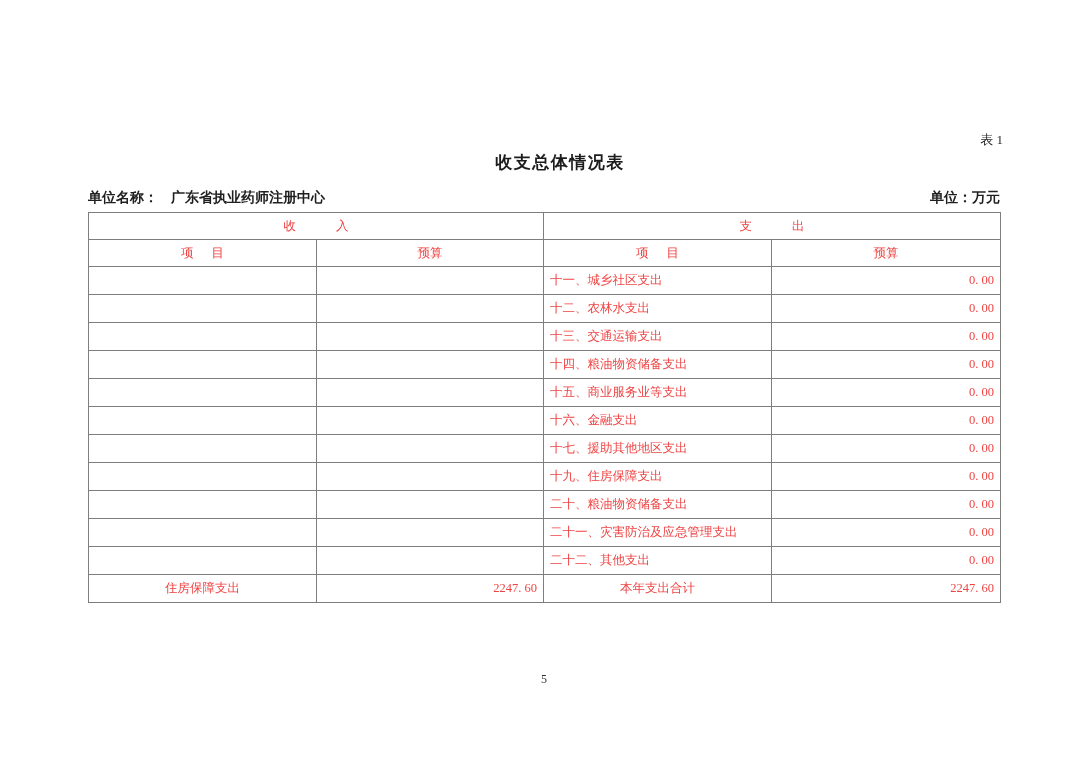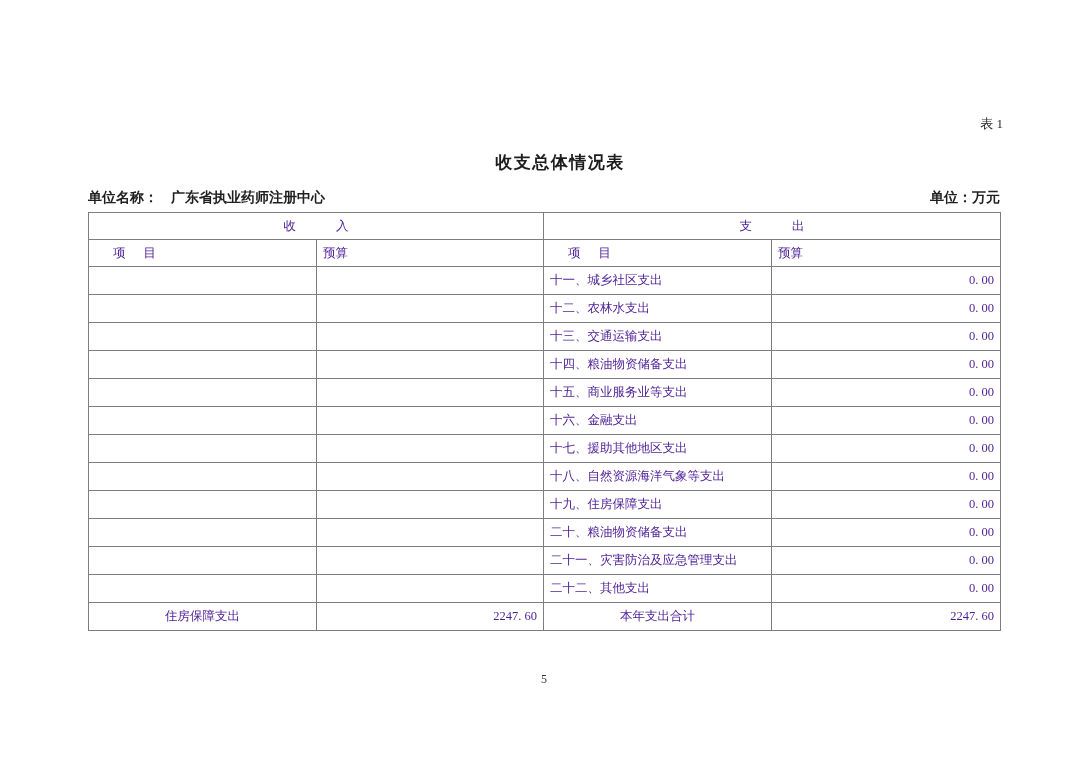--- a/index.html
+++ b/index.html
@@ -7,50 +7,50 @@
   body {
     width: 1088px; height: 769px;
     font-family: "Liberation Serif", "DejaVu Serif", serif;
     color: #262626;
     position: relative;
     overflow: hidden;
   }
   .page { position: relative; width: 1088px; height: 769px; background: #ffffff; }
 
   .table-tag {
-    position: absolute; top: 115px; right: 85px;
+    position: absolute; top: 131px; right: 85px;
     font-size: 13px; color: #2b2b2b;
   }
   .doc-title {
     position: absolute; top: 151px; left: 0; width: 100%;
     text-align: center; font-size: 17px; font-weight: bold;
     letter-spacing: 1.5px; color: #1c1c1c; padding-left: 32px;
   }
   .meta-row {
     position: absolute; top: 189px; left: 88px; width: 912px;
     display: flex; justify-content: space-between; align-items: baseline;
     font-size: 14px; font-weight: bold; color: #1f1f1f;
   }
   .unit-name-value { margin-left: 13px; }
 
   table.budget-table {
     position: absolute; top: 212px; left: 88px; width: 912px;
     border-collapse: collapse; table-layout: fixed;
-    font-size: 12.5px; color: #4c1d95;
+    font-size: 12.5px; color: #ef4444;
   }
   .budget-table th, .budget-table td {
     border: 1px solid #7d7d7d;
     font-weight: normal;
     height: 28px;
     padding: 0 6px;
     overflow: hidden;
     white-space: nowrap;
   }
   .budget-table thead tr.section-row th { height: 27px; text-align: center; }
-  .budget-table thead tr.col-row th { height: 27px; text-align: left; }
+  .budget-table thead tr.col-row th { height: 27px; text-align: center; }
   .spread-wide { letter-spacing: 40px; text-indent: 40px; }
   .spread-item { letter-spacing: 18px; text-indent: 18px; }
   td.cell-item { text-align: left; padding-left: 6px; }
   td.cell-num { text-align: right; padding-right: 6px; }
   td.cell-total-label { text-align: center; }
 
   .page-number {
     position: absolute; top: 672px; left: 0; width: 100%;
     text-align: center; font-size: 12px; color: #333333;
   }
@@ -129,26 +129,20 @@
   </tr>
         <tr>
     <td class="cell-item"></td>
     <td class="cell-num"></td>
     <td class="cell-item">十七、援助其他地区支出</td>
     <td class="cell-num">0. 00</td>
   </tr>
         <tr>
     <td class="cell-item"></td>
     <td class="cell-num"></td>
-    <td class="cell-item">十八、自然资源海洋气象等支出</td>
-    <td class="cell-num">0. 00</td>
-  </tr>
-        <tr>
-    <td class="cell-item"></td>
-    <td class="cell-num"></td>
     <td class="cell-item">十九、住房保障支出</td>
     <td class="cell-num">0. 00</td>
   </tr>
         <tr>
     <td class="cell-item"></td>
     <td class="cell-num"></td>
     <td class="cell-item">二十、粮油物资储备支出</td>
     <td class="cell-num">0. 00</td>
   </tr>
         <tr>

